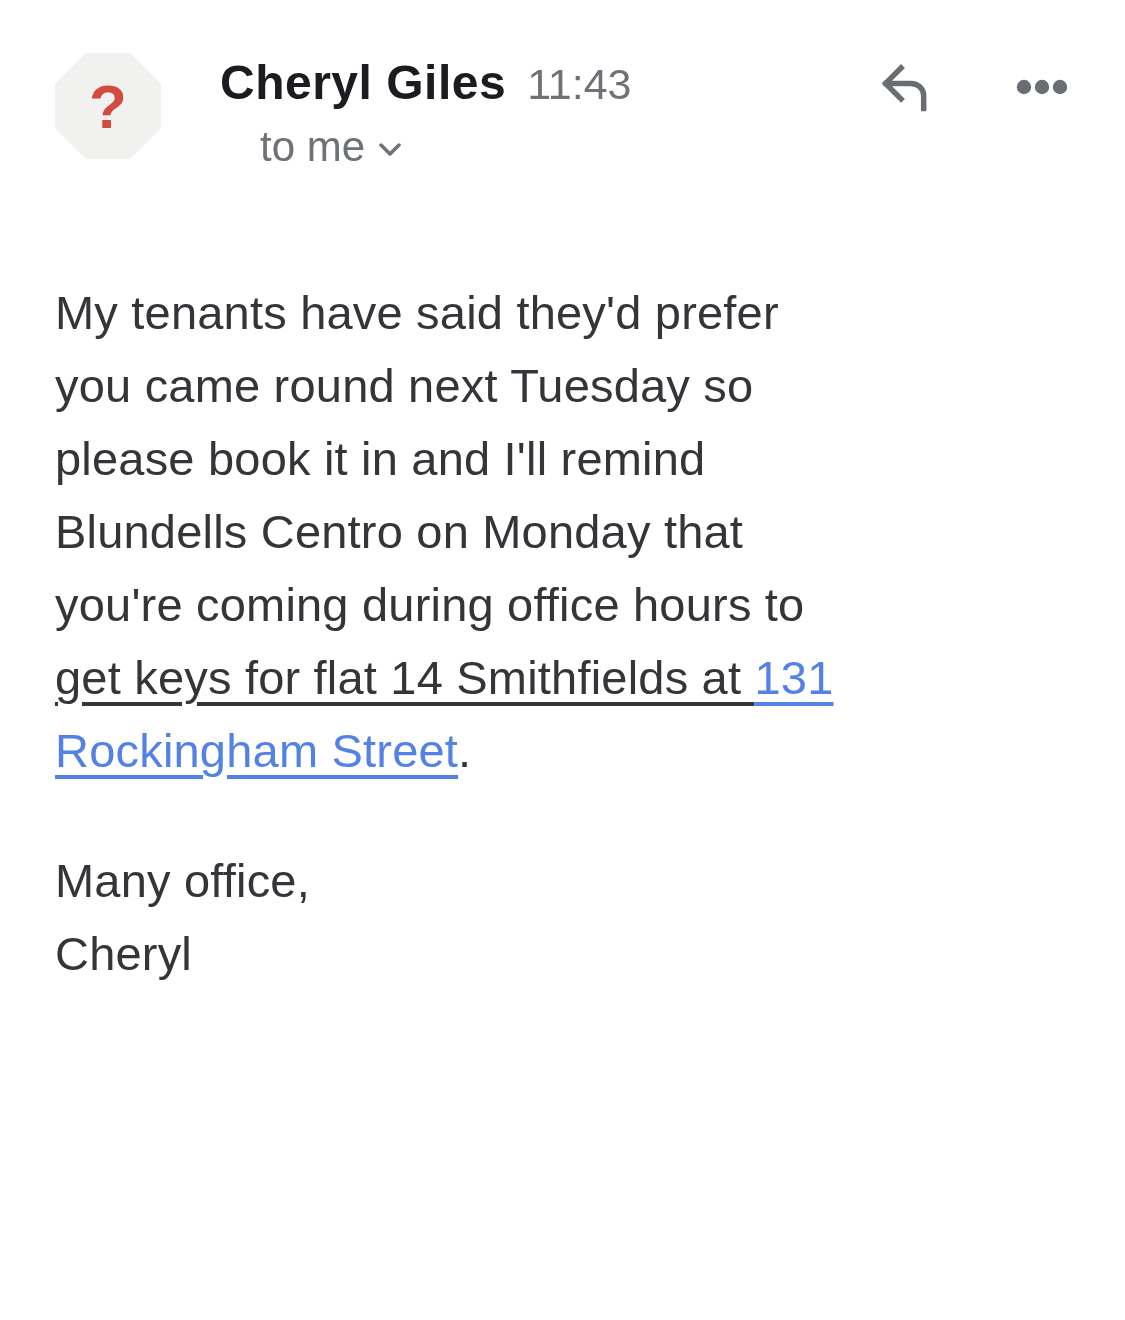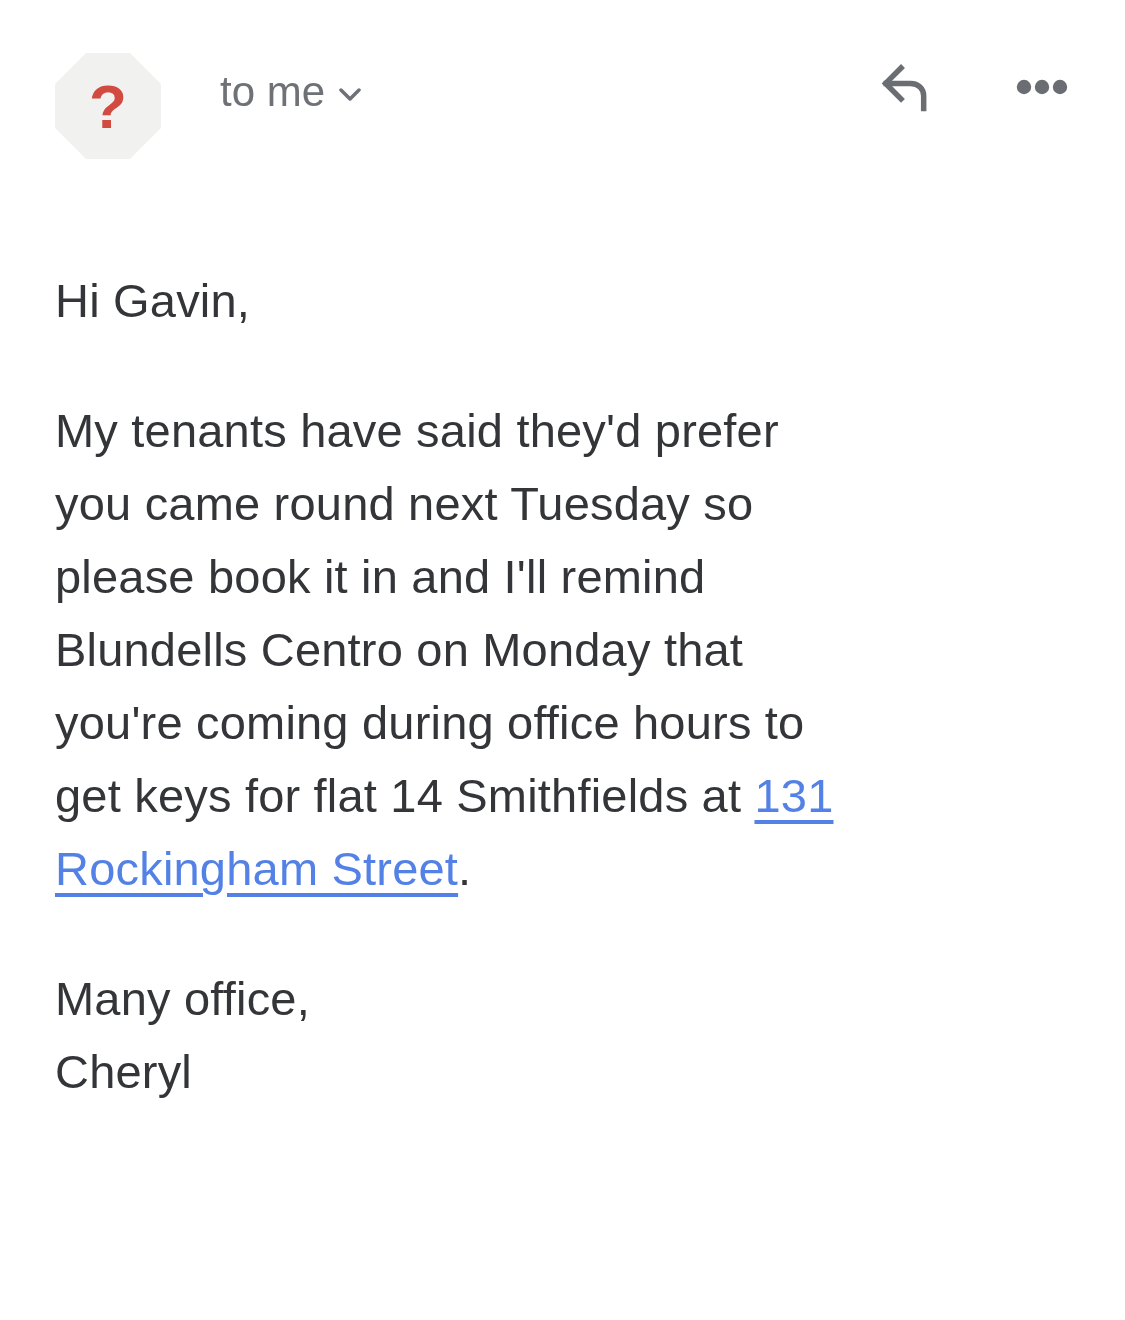--- a/index.html
+++ b/index.html
@@ -72,20 +72,21 @@
   }
   .recipient-row {
     display: flex;
     align-items: center;
     margin-top: 13px;
     color: var(--muted);
     font-size: 42px;
     line-height: 48px;
     cursor: pointer;
     width: max-content;
+    margin-left: 40px;
   }
   .chevron-down { margin-left: 14px; margin-top: 6px; }
   .chevron-down svg { display: block; }
 
   .header-actions {
     display: flex;
     align-items: center;
     margin-left: auto;
     margin-top: 9px;
     gap: 80px;
@@ -109,20 +110,21 @@
   .para {
     margin: 0 0 57px 0;
     font-size: 47px;
     line-height: 73px;
     color: var(--text);
     white-space: pre-wrap;
     letter-spacing: 0.2px;
   }
   .para:last-child { margin-bottom: 0; }
   .underlined {
+    text-decoration: underline;
     text-decoration-thickness: 4px;
     text-underline-offset: 8px;
   }
   .body-link {
     color: var(--link);
     text-decoration: underline;
     text-decoration-thickness: 4px;
     text-underline-offset: 8px;
     cursor: pointer;
   }
@@ -132,20 +134,24 @@
 
 <div class="email-view">
 
   <header class="email-header">
 
     <div class="avatar">
       <span class="avatar-q">?</span>
     </div>
 
     <div class="header-text">
+      <div class="name-row">
+        <span class="sender-name">Cheryl Giles</span>
+        <span class="timestamp">11:43</span>
+      </div>
       <div class="recipient-row">
         <span>to me</span>
         <span class="chevron-down">
           <svg width="22" height="14" viewBox="0 0 22 14">
             <polyline points="2,2 11,11 20,2" fill="none" stroke="#6e7277" stroke-width="3.5" stroke-linecap="round" stroke-linejoin="round"></polyline>
           </svg>
         </span>
       </div>
     </div>
 
@@ -167,21 +173,20 @@
             <circle cx="26" cy="8" r="7.2" fill="#6a6e73"></circle>
             <circle cx="44" cy="8" r="7.2" fill="#6a6e73"></circle>
           </svg>
         </span>
       </button>
     </div>
 
   </header>
 
   <main class="email-body">
-      <p class="para"><span>Hi Gavin,</span></p>
       <p class="para"><span>My tenants have said they'd prefer
 you came round next Tuesday so
 please book it in and I'll remind
 Blundells Centro on Monday that
 you're coming during office hours to
 </span><span class="underlined">get keys for flat 14 Smithfields at </span><a class="body-link" href="#">131
 Rockingham Street</a><span>.</span></p>
       <p class="para"><span>Many office,
 Cheryl</span></p>
     </main>

